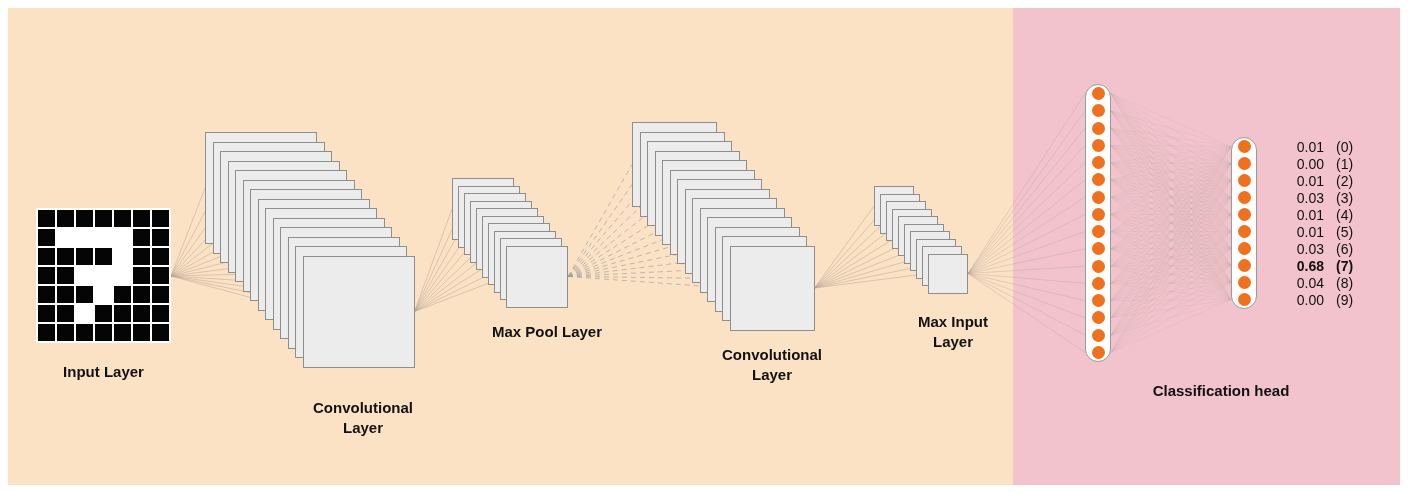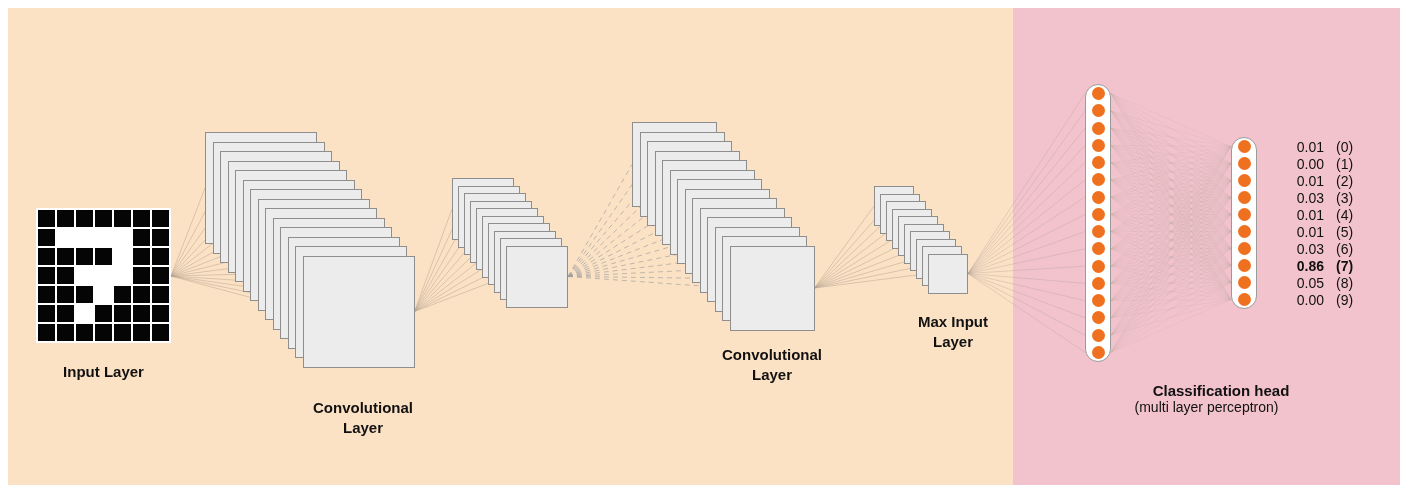--- a/index.html
+++ b/index.html
@@ -441,20 +441,23 @@
       <div class="sheet" style="left: 928px; top: 253.5px; width: 40px; height: 40px;"></div>
     </div>
 
   <div class="label label-input">Input Layer</div>
 
   <div class="label label-conv1">
     <span>Convolutional</span><br>
     <span>Layer</span>
   </div>
 
+  <div class="label label-pool1">
+    <span>Max Pool Layer</span>
+  </div>
 
   <div class="label label-conv2">
     <span>Convolutional</span><br>
     <span>Layer</span>
   </div>
 
   <div class="label label-pool2">
     <span>Max Input</span><br>
     <span>Layer</span>
   </div>
@@ -514,31 +517,30 @@
       </div>
       <div class="prob-row">
         <span class="p">0.01</span>
         <span class="d">(5)</span>
       </div>
       <div class="prob-row">
         <span class="p">0.03</span>
         <span class="d">(6)</span>
       </div>
       <div class="prob-row bold">
-        <span class="p">0.86</span>
+        <span class="p">0.68</span>
         <span class="d">(7)</span>
       </div>
       <div class="prob-row">
-        <span class="p">0.05</span>
+        <span class="p">0.04</span>
         <span class="d">(8)</span>
       </div>
       <div class="prob-row">
         <span class="p">0.00</span>
         <span class="d">(9)</span>
       </div>
     </div>
 
   <div class="caption">
     <div class="c1">Classification head</div>
-    <div class="c2">(multi layer perceptron)</div>
   </div>
 
 </div>
 
 </body></html>

